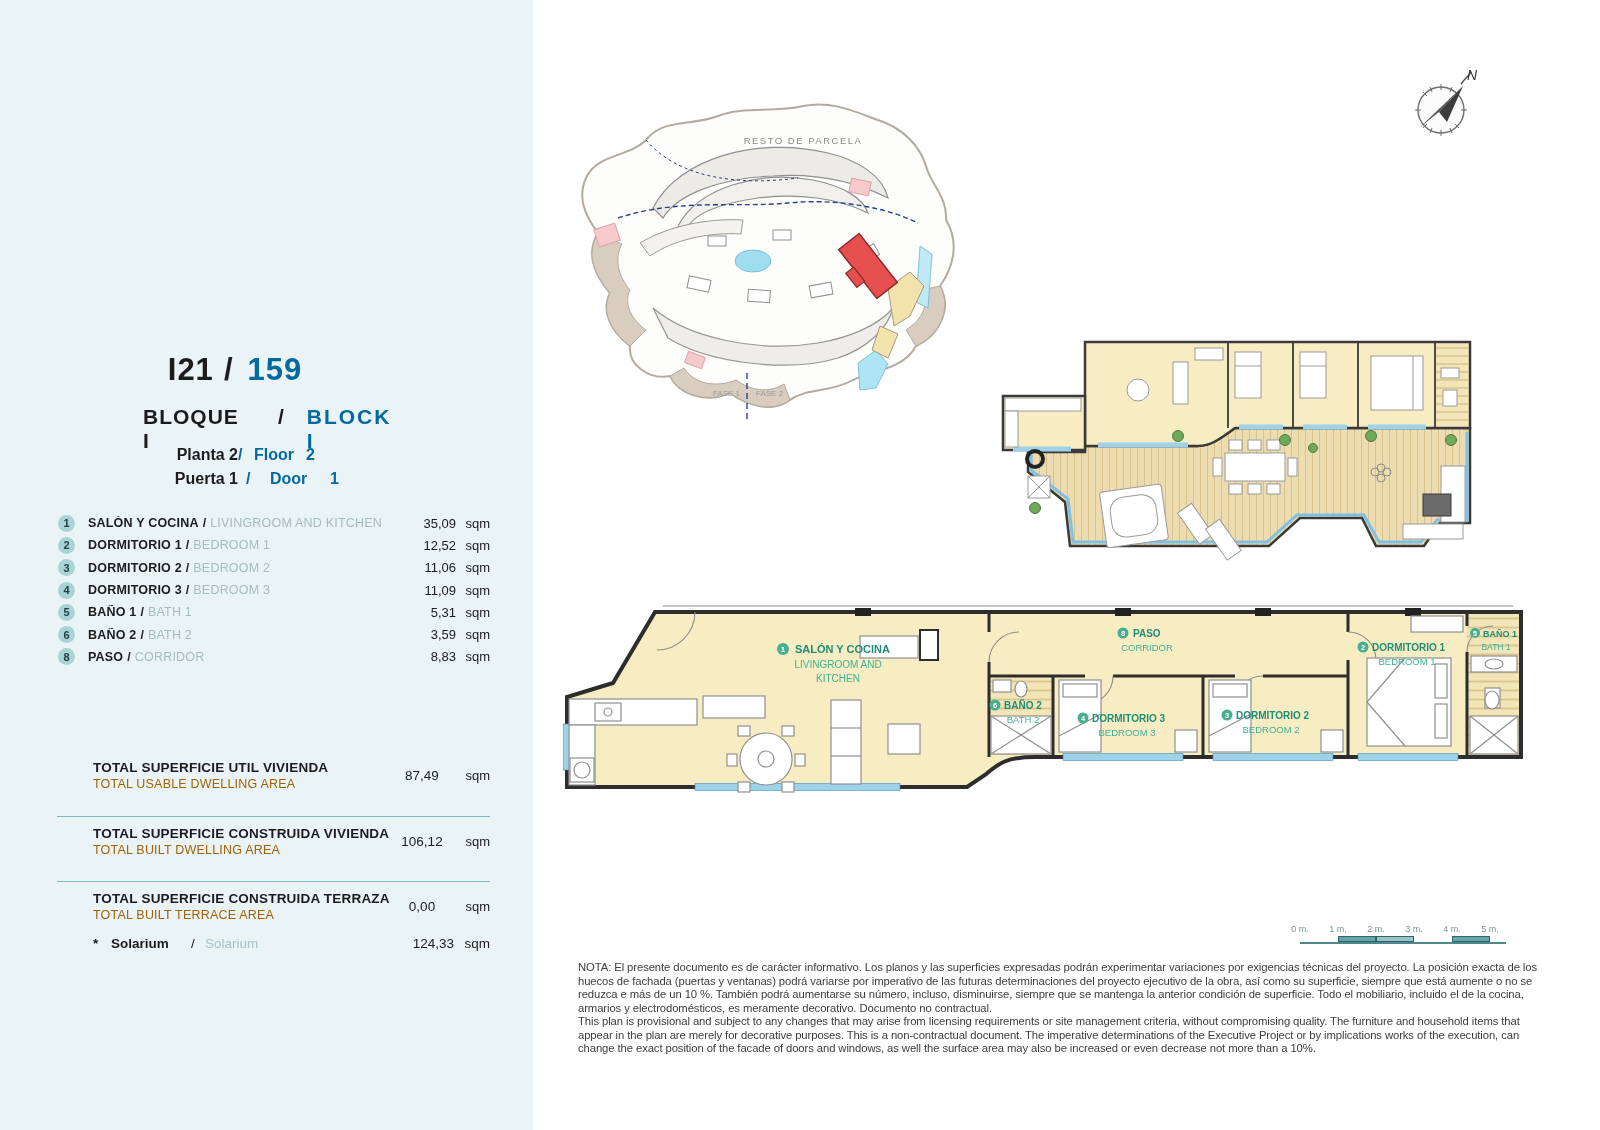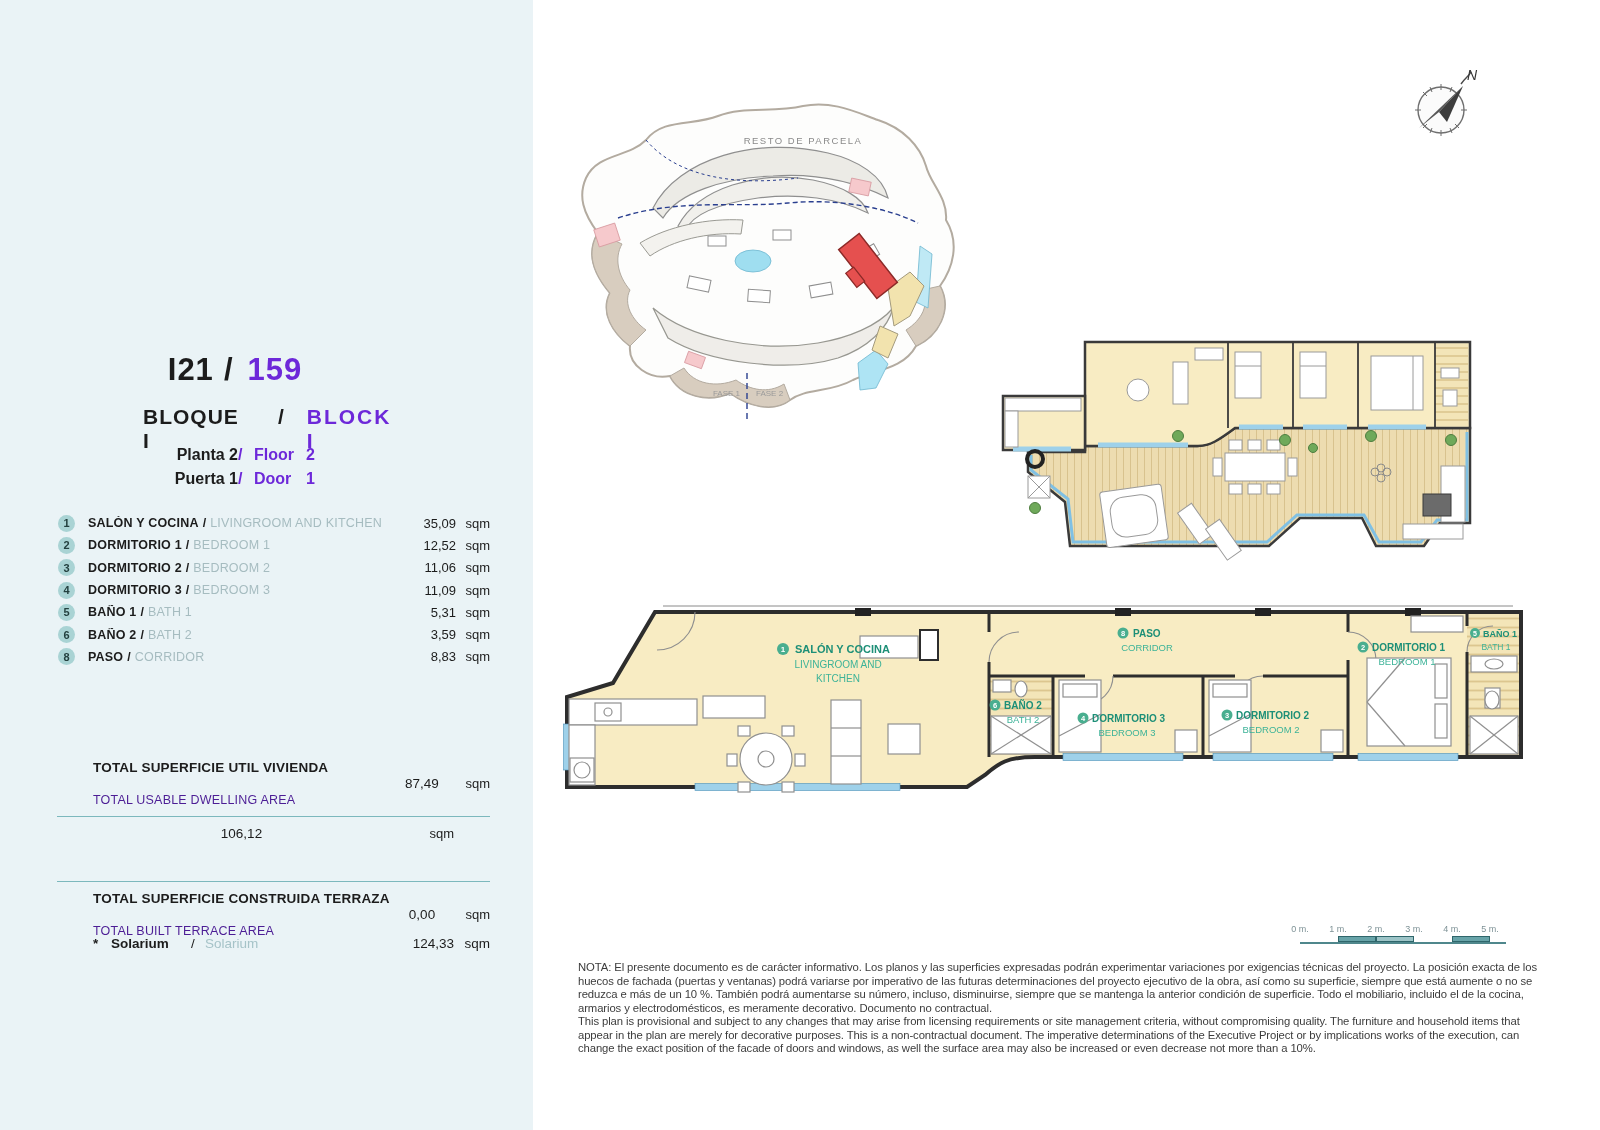--- a/index.html
+++ b/index.html
@@ -1,54 +1,54 @@
 <!DOCTYPE html>
 <html><head>
 <meta charset="utf-8">
 <style>
   * { margin:0; padding:0; box-sizing:border-box; }
   html,body { background:#fff; }
   .page { position:relative; width:1600px; height:1130px; background:#ffffff; overflow:hidden;
           font-family:"Liberation Sans", sans-serif; color:#1c1c1c; }
   .sidebar { position:absolute; left:0; top:0; width:533px; height:1130px; background:#eaf3f6; }
   .t-dark { color:#1c1c1c; }
-  .t-teal { color:#6d28d9; }
+  .t-teal { color:#0369a1; }
 
   .unit-title { position:absolute; top:352px; left:0; width:470px; text-align:center;
                 font-size:31px; font-weight:bold; letter-spacing:1px; }
   .unit-title .sp { display:inline-block; margin:0 14px 0 10px; }
 
   .bloque-row { position:absolute; top:405px; left:143px; width:275px; display:flex;
                 font-size:21px; font-weight:bold; letter-spacing:1px; }
   .bloque-row .b-es { word-spacing:10px; }
   .bloque-row .b-sep { margin:0 22px 0 36px; }
   .bloque-row .b-en { word-spacing:34px; letter-spacing:2px; }
 
   .sub-row { position:absolute; left:118px; width:260px; display:grid;
              grid-template-columns:120px 16px 52px 36px; font-size:16px; font-weight:600; }
   .sub-row.planta { top:446px; }
-  .sub-row.puerta { top:470px; }
+  .sub-row.puerta { top:470px;gap:8px; }
   .sub-row .es { text-align:right; }
   .sub-row .num { text-align:left; }
 
   .room-list { position:absolute; top:512px; left:58px; width:432px; }
   .room-row { display:grid; grid-template-columns:30px 1fr 62px 34px; align-items:center; height:22.3px; }
   .badge { width:17px; height:17px; border-radius:50%; background:#a9d3d4; color:#23403f;
            font-size:11px; font-weight:bold; display:flex; align-items:center; justify-content:center; }
   .rlabel { font-size:12.5px; white-space:nowrap; overflow:hidden; }
   .rlabel b { font-weight:bold; letter-spacing:.2px; }
   .rlabel .slash { font-weight:bold; margin:0 4px; }
   .rlabel .ren { color:#a6bcc0; letter-spacing:.2px; }
   .rarea { font-size:13px; text-align:right; }
   .runit { font-size:13px; text-align:right; }
 
   .total-block { position:absolute; left:93px; width:397px; display:grid;
                  grid-template-columns:1fr 64px 36px; align-items:center; }
   .total-block .tx .es { font-size:13.5px; font-weight:bold; letter-spacing:.2px; }
-  .total-block .tx .en { font-size:12.5px; color:#4c1d95; letter-spacing:.2px; margin-top:18px; }
+  .total-block .tx .en { font-size:12.5px; color:#a16207; letter-spacing:.2px; margin-top:2px; }
   .total-block .val { font-size:13.5px; text-align:center; }
   .total-block .unit { font-size:13px; text-align:right; }
   .tb1 { top:760px; } .tb2 { top:826px; } .tb3 { top:891px; }
   .divider { position:absolute; left:57px; width:433px; border-top:1.5px solid #7cb8bd; }
   .d1 { top:816px; } .d2 { top:881px; }
 
   .solarium-row { position:absolute; top:936px; left:93px; width:397px; display:grid;
                   grid-template-columns:18px 80px 14px 1fr 64px 36px; align-items:center; font-size:13.5px; }
   .solarium-row .star { font-weight:bold; }
   .solarium-row .es { font-weight:bold; }
@@ -158,20 +158,24 @@
       <span class="tx">
         <div class="es">TOTAL SUPERFICIE UTIL VIVIENDA</div>
         <div class="en">TOTAL USABLE DWELLING AREA</div>
       </span>
       <span class="val">87,49</span>
       <span class="unit">sqm</span>
     </div>
     <div class="divider d1"></div>
 
     <div class="total-block tb2">
+      <span class="tx">
+        <div class="es">TOTAL SUPERFICIE CONSTRUIDA VIVIENDA</div>
+        <div class="en">TOTAL BUILT DWELLING AREA</div>
+      </span>
       <span class="val">106,12</span>
       <span class="unit">sqm</span>
     </div>
     <div class="divider d2"></div>
 
     <div class="total-block tb3">
       <span class="tx">
         <div class="es">TOTAL SUPERFICIE CONSTRUIDA TERRAZA</div>
         <div class="en">TOTAL BUILT TERRACE AREA</div>
       </span>

